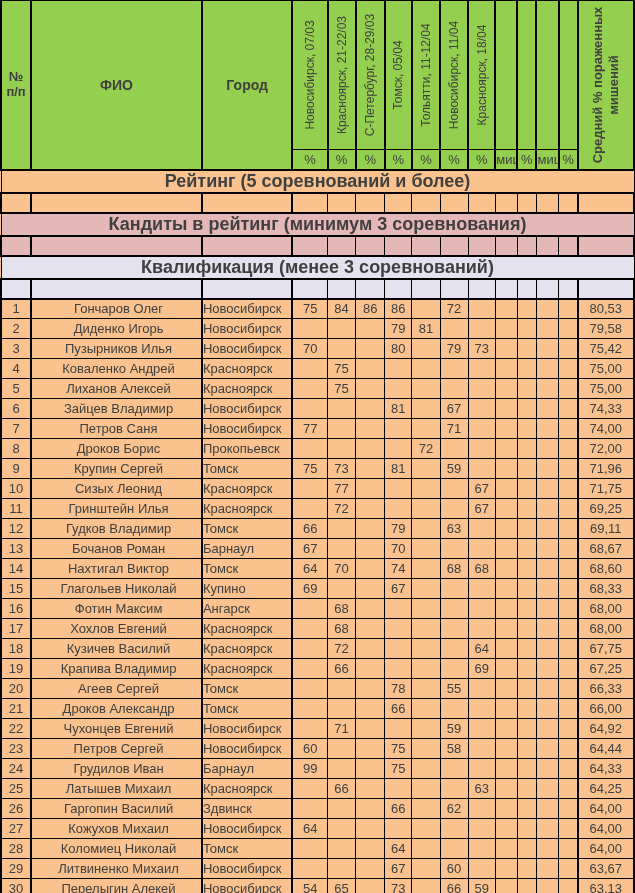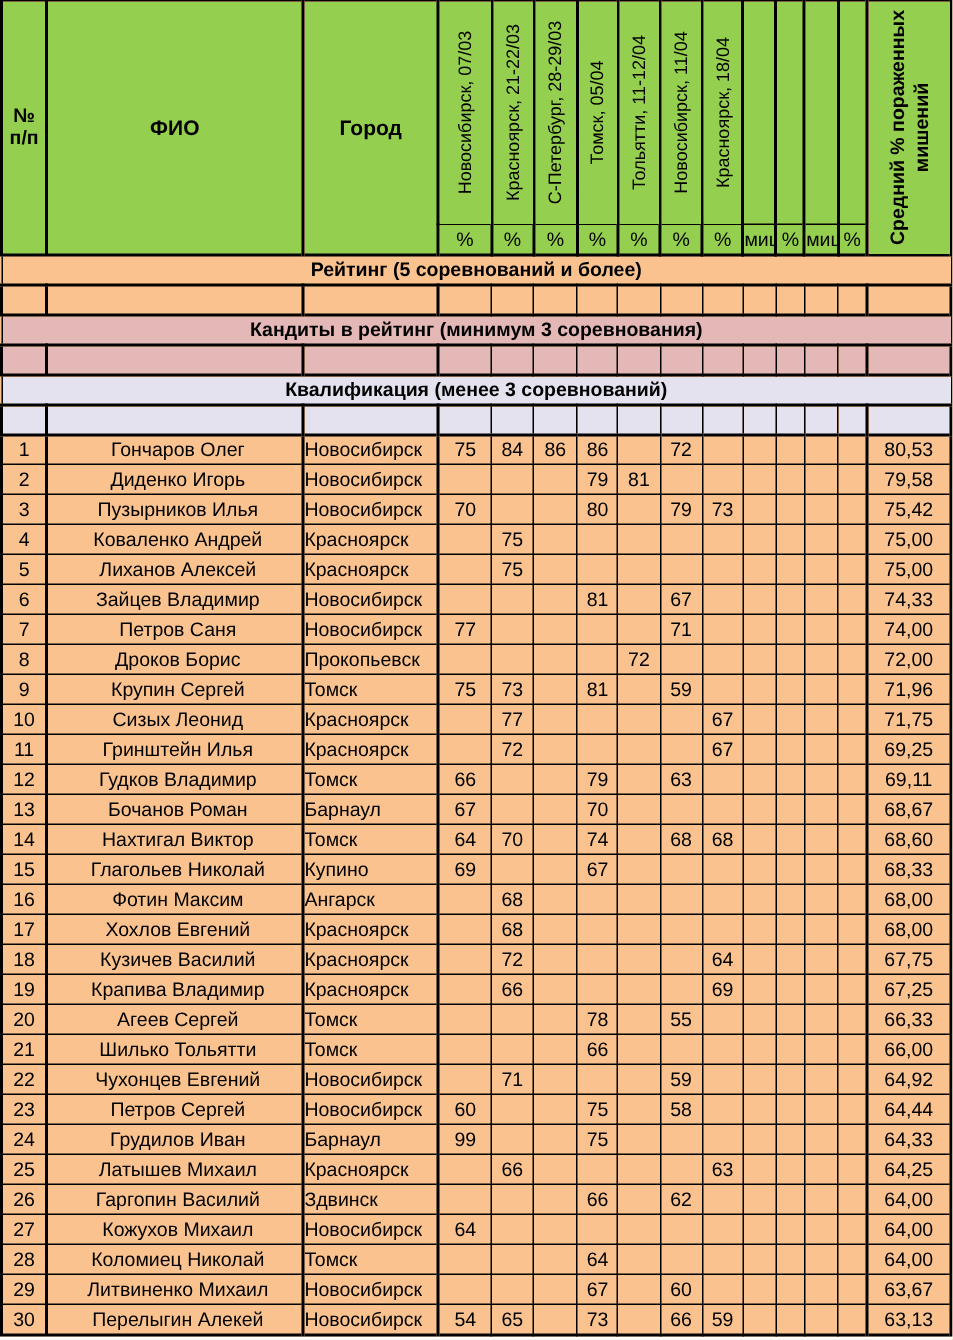--- a/index.html
+++ b/index.html
@@ -1,19 +1,19 @@
 <!DOCTYPE html>
 <html><head>
 <meta charset="utf-8">
 <style>
   html,body { margin:0; padding:0; background:#fff; }
   .sheet {
     width:635px; height:893px; overflow:hidden;
     font-family:"Liberation Sans", sans-serif;
-    color:#000000;
+    color:#404040;
   }
   table {
     border-collapse:collapse; table-layout:fixed;
     width:635px; background:#F9C28E;
   }
   td, th {
     border:1px solid #000; padding:0; overflow:hidden;
     white-space:nowrap; font-weight:normal;
   }
   
@@ -31,21 +31,21 @@
   }
   .rot-avg {
     position:absolute; left:50%; top:50%;
     transform:translate(-50%,-50%) rotate(-90deg);
     width:166px; white-space:normal; text-align:center;
     font-weight:bold; font-size:13px; line-height:1.2;
   }
   th.sub-mish { font-size:12px; }
   
   tr.band { height:20px; }
-  tr.band td { border-top-width:2px; border-bottom-width:2px; font-weight:bold; font-size:13px; text-align:center; }
+  tr.band td { border-top-width:2px; border-bottom-width:2px; font-weight:bold; font-size:18px; text-align:center; }
   tr.emptyrow { height:20px; }
   .sec-0 { background:#F9C28E; }
   .sec-1 { background:#E3B8B6;margin-left:23px; }
   .sec-2 { background:#E5E2F0;padding-left:40px; }
   
   tr.datarow { height:20px; background:#F9C28E; }
   tr.datarow td { font-size:13px; }
   tr.datarow.first td { border-top-width:2px; }
   td.c-num  { text-align:center; border-left-width:2px; border-right-width:2px; }
   td.c-name { text-align:center; padding-left:4px; border-right-width:2px; }
@@ -526,21 +526,21 @@
           <td class="c-score">55</td>
           <td class="c-score"></td>
           <td class="c-score"></td>
           <td class="c-score"></td>
           <td class="c-score"></td>
           <td class="c-score"></td>
           <td class="c-avg">66,33</td>
         </tr>
         <tr class="datarow">
           <td class="c-num">21</td>
-          <td class="c-name">Шилько Тольятти</td>
+          <td class="c-name">Дроков Александр</td>
           <td class="c-city">Томск</td>
           <td class="c-score"></td>
           <td class="c-score"></td>
           <td class="c-score"></td>
           <td class="c-score">66</td>
           <td class="c-score"></td>
           <td class="c-score"></td>
           <td class="c-score"></td>
           <td class="c-score"></td>
           <td class="c-score"></td>

